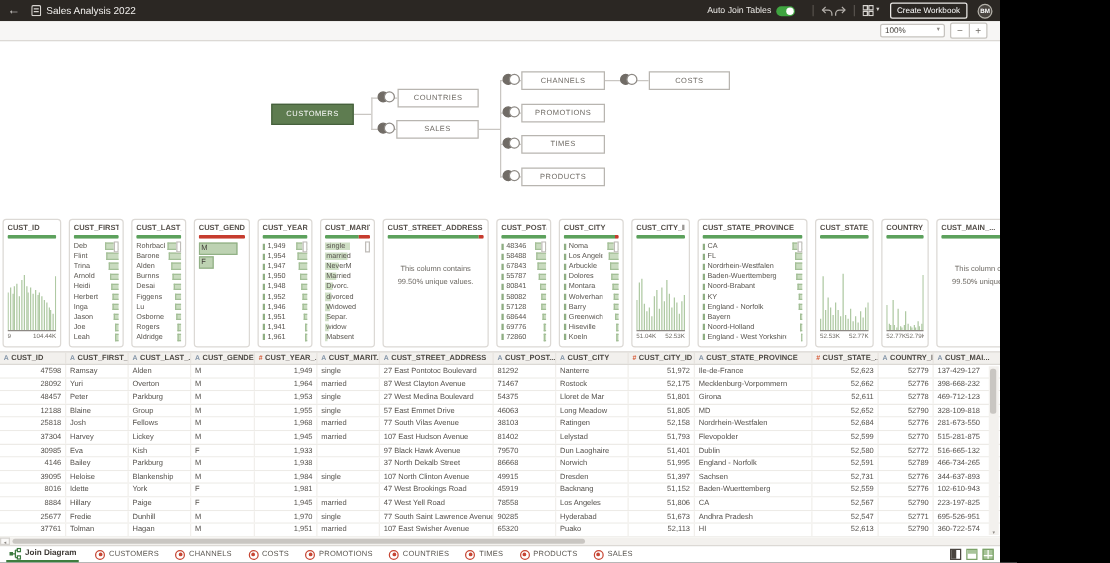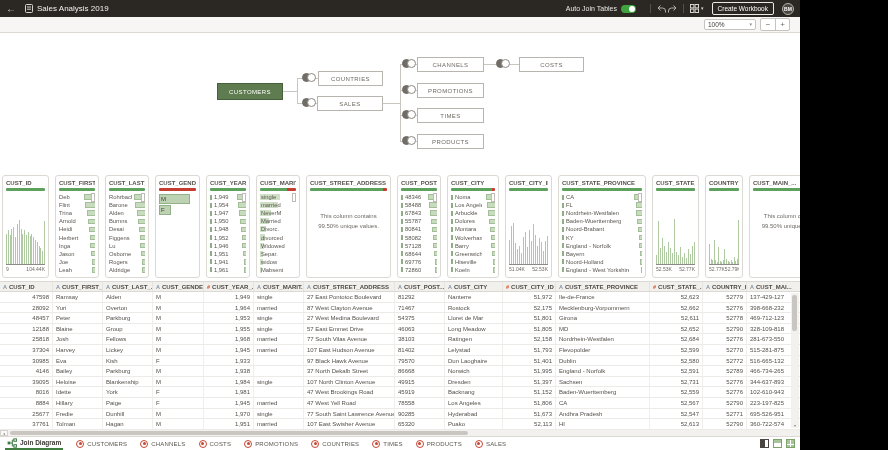--- a/index.html
+++ b/index.html
@@ -121,21 +121,21 @@
 <div class="app">
 
   <div class="topbar">
     <span class="back">←</span>
     <span class="wbicon">
       <svg width="8" height="9" viewBox="0 0 8 9">
           <rect x="0.5" y="0.5" width="7" height="8" rx="1" fill="none" stroke="#d8d5d1"></rect>
           <path d="M2 3 H6 M2 5.2 H6" stroke="#d8d5d1" fill="none"></path>
         </svg>
     </span>
-    <span class="title">Sales Analysis 2019</span>
+    <span class="title">Sales Analysis 2022</span>
     <span class="spacer"></span>
     <span class="ajl">Auto Join Tables</span>
     <span class="toggle">
         <i></i>
       </span>
     <span class="sep"></span>
     <span class="tbtn">
       <svg width="10" height="10" viewBox="0 0 10 10">
           <path d="M3.5 1.5 L1 4 L3.5 6.5" fill="none" stroke="#b3afaa"></path>
           <path d="M1 4 H5.5 A3 3 0 0 1 8.5 7 V8.5" fill="none" stroke="#b3afaa"></path>

